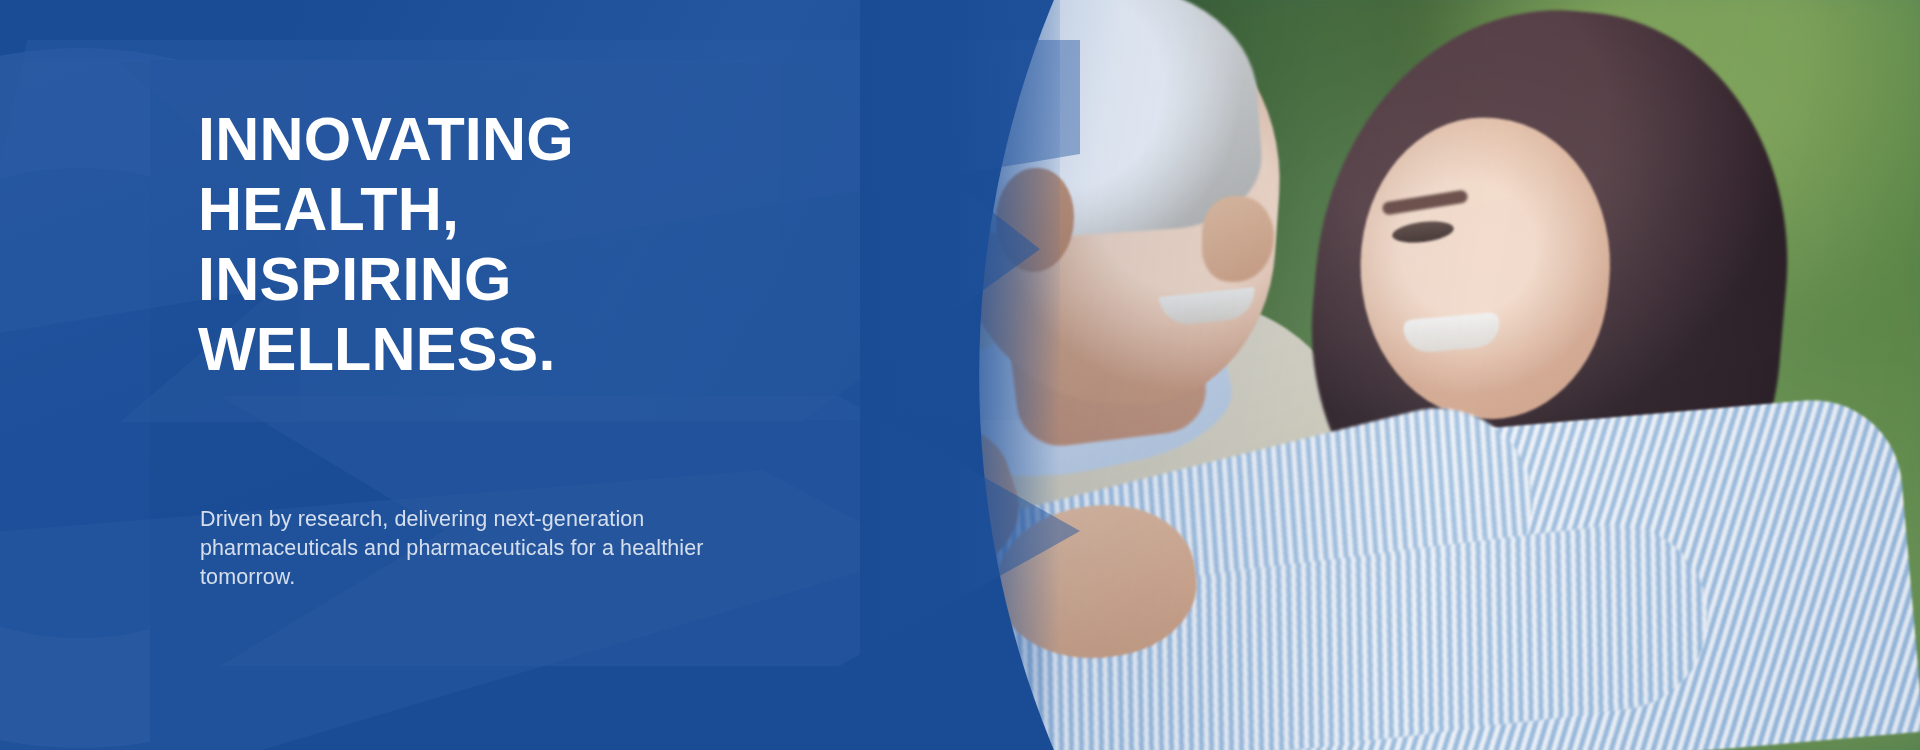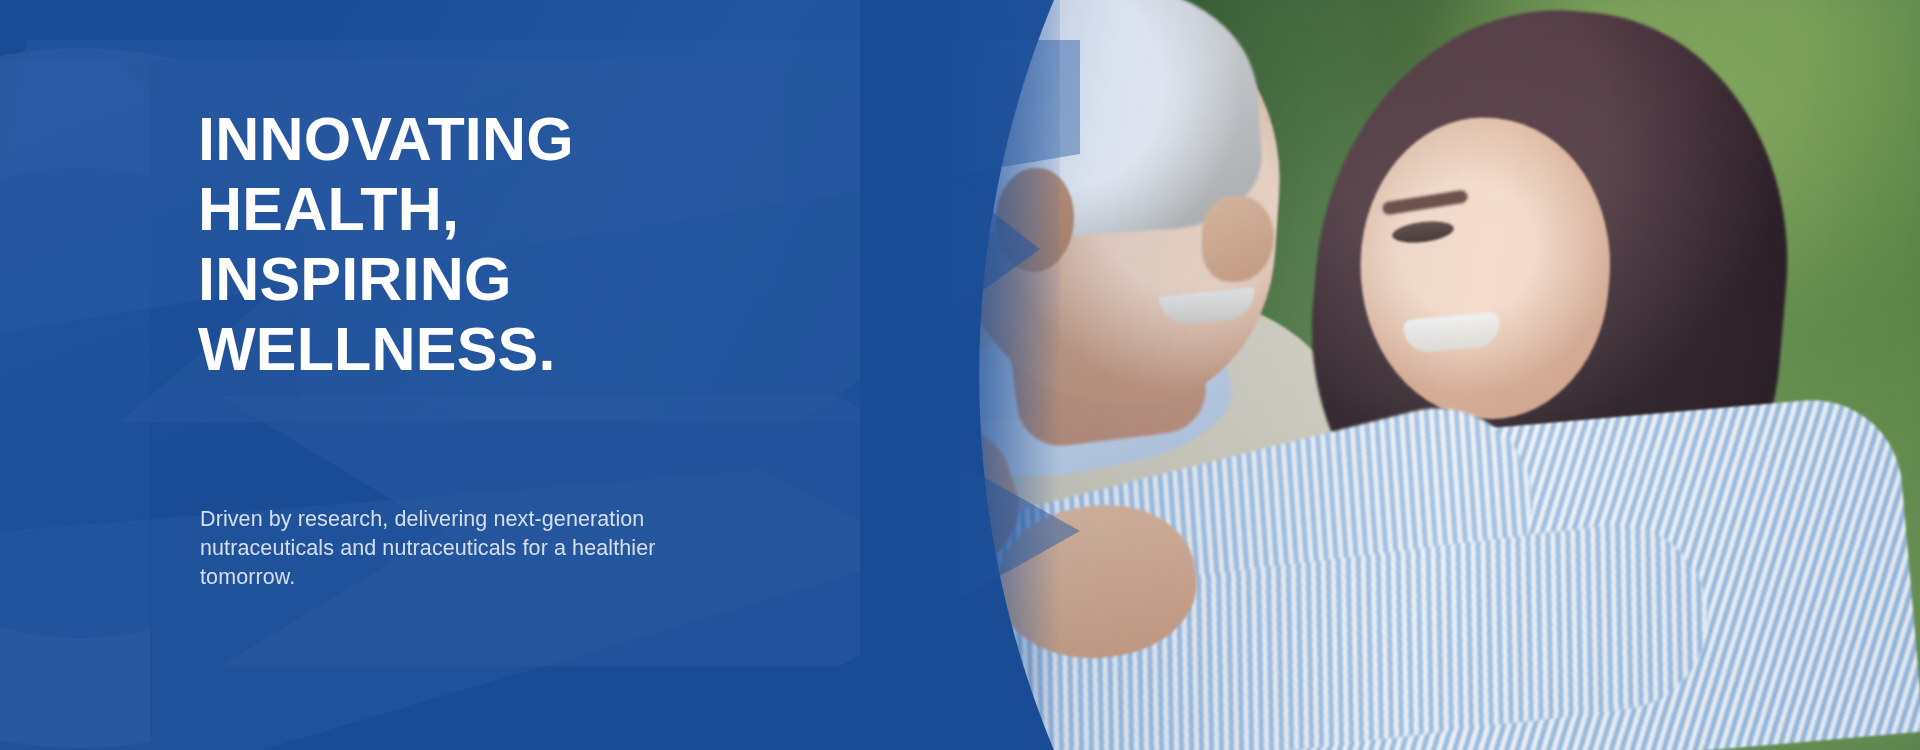--- a/index.html
+++ b/index.html
@@ -302,16 +302,16 @@
     <div class="wm wm-band-2"></div>
     <div class="wm wm-arrow-2"></div>
   </div>
   <div class="panel-fade"></div>
 
   <div class="content">
     <h1 class="headline">INNOVATING
 HEALTH,
 INSPIRING
 WELLNESS.</h1>
-    <p class="subcopy">Driven by research, delivering next-generation nutraceuticals and nutraceuticals for a healthier tomorrow.</p>
+    <p class="subcopy">Driven by research, delivering next-generation pharmaceuticals and pharmaceuticals for a healthier tomorrow.</p>
   </div>
 
 </div>
 
 </body></html>

